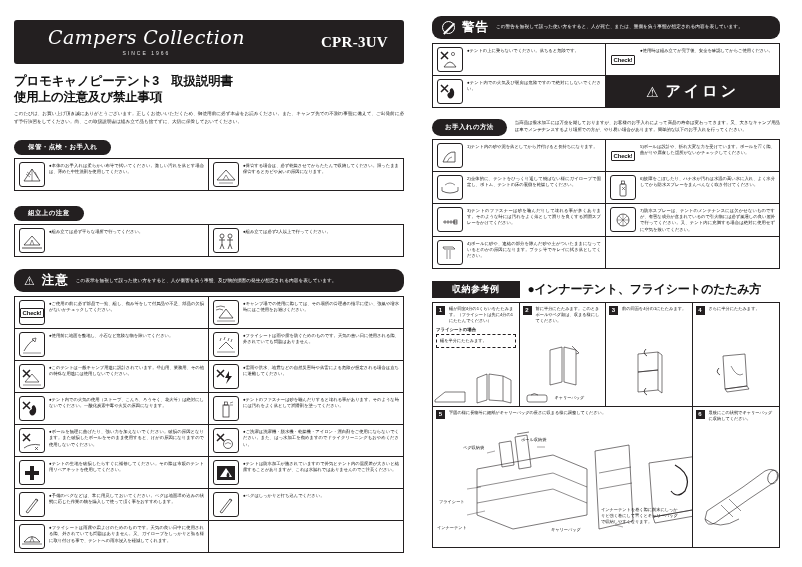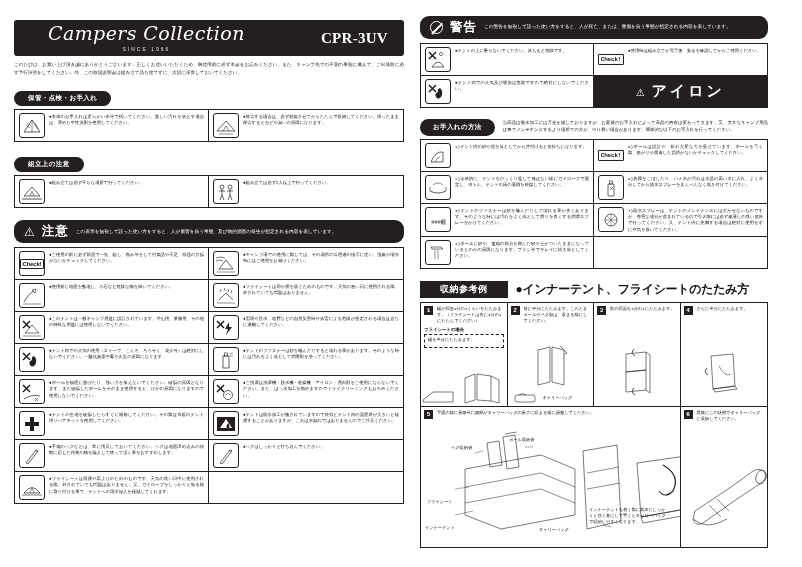--- a/index.html
+++ b/index.html
@@ -10,26 +10,26 @@
     color: #111;
     overflow: hidden;
   }
   .page {
     position: relative;
     width: 802px; height: 567px;
     background: #ffffff;
     padding: 0;
   }
   .col-left  { position: absolute; left: 14px;  top: 20px; width: 390px; }
-  .col-right { position: absolute; left: 420px; top: 16px; width: 348px; font-family: Liberation Mono, monospace; }
+  .col-right { position: absolute; left: 432px; top: 16px; width: 348px; }
 
   
   .brand-bar {
     background: #231f20;
-    height: 36px;
+    height: 44px;
     border-radius: 3px;
     display: flex; align-items: center; justify-content: space-between;
     padding: 0 16px 0 34px;
     color: #fff;
   }
   .brand-name {
     font-family: "DejaVu Serif", serif;
     font-style: italic;
     font-size: 19px;
     letter-spacing: .4px;
@@ -192,20 +192,24 @@
   <div class="col-left">
 
     <div class="brand-bar">
       <div>
         <div class="brand-name">Campers Collection</div>
         <div class="brand-since">SINCE 1966</div>
       </div>
       <div class="brand-model">CPR-3UV</div>
     </div>
 
+    <div class="doc-title">
+      <div>プロモキャノピーテント3　取扱説明書</div>
+      <div>使用上の注意及び禁止事項</div>
+    </div>
     <div class="doc-lead">このたびは、お買い上げ頂き誠にありがとうございます。正しくお使いいただくため、御使用前に必ず本書をお読みください。また、キャンプ先での不測の事態に備えて、ご出発前に必ず予行演習をしてください。尚、この取扱説明書は組み立て品も捨てずに、大切に保管しておいてください。</div>
 
     <div class="pill-row">
       <span class="pill">保管・点検・お手入れ</span>
     </div>
     <div class="grid">
       <div class="cell noborder-b">
         <div class="ibox">
           <svg width="22" height="20" viewBox="0 0 22 20">
             <path d="M3 16 L11 4 L19 16 Z" fill="none" stroke="#231f20" stroke-width=".7"></path>

